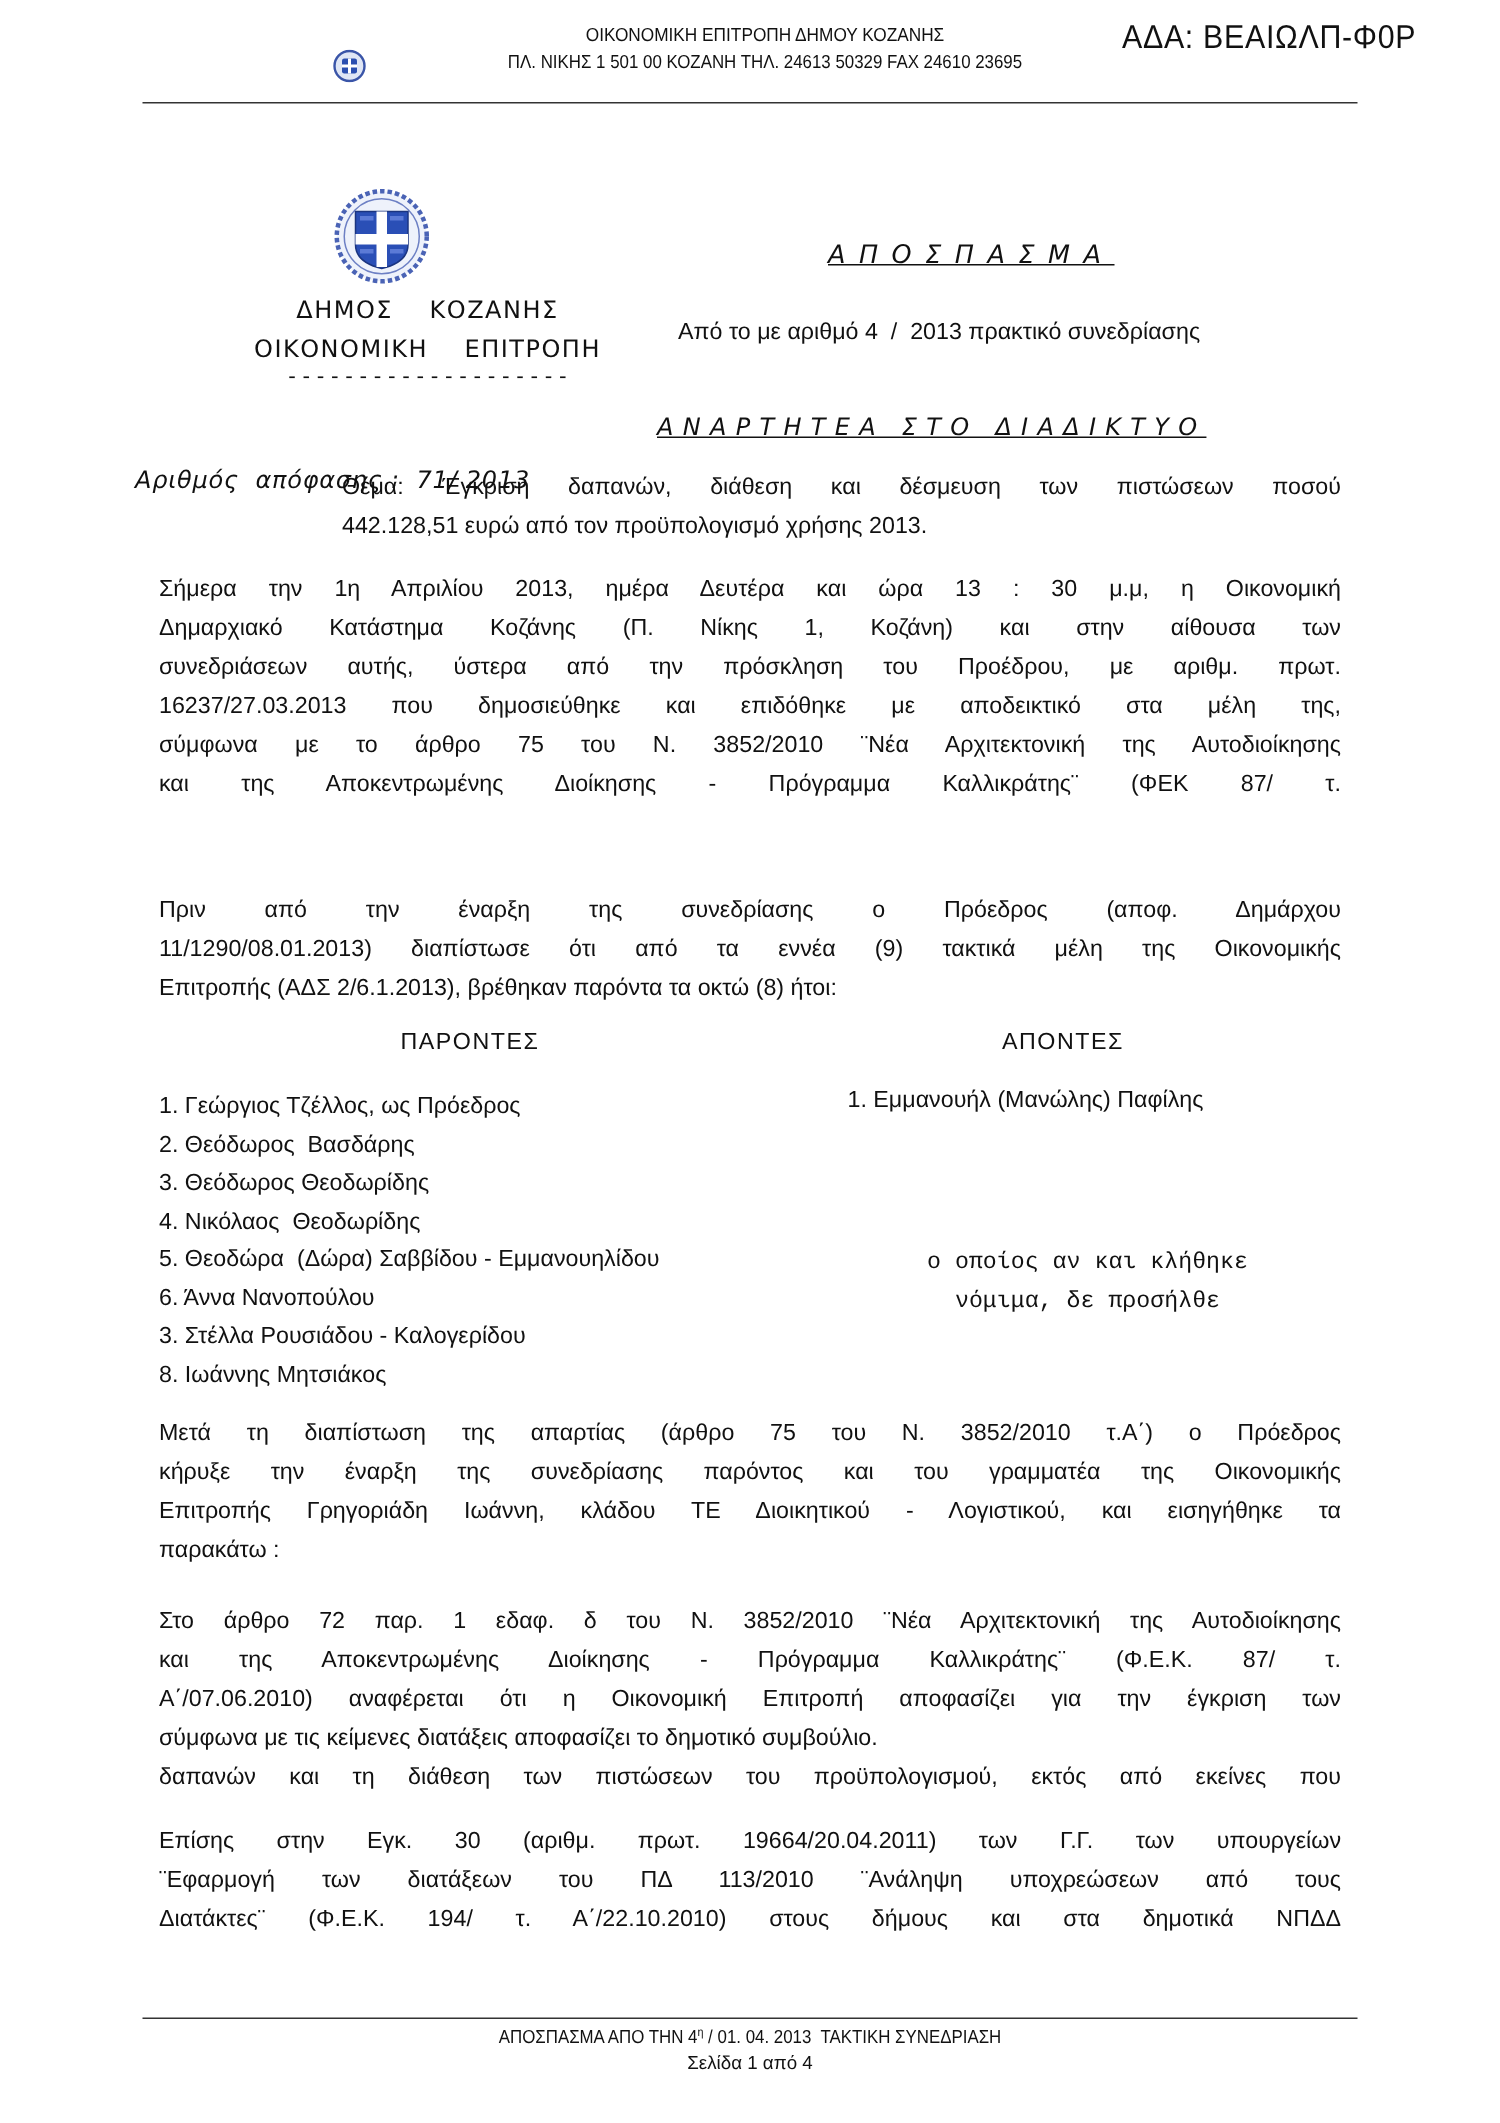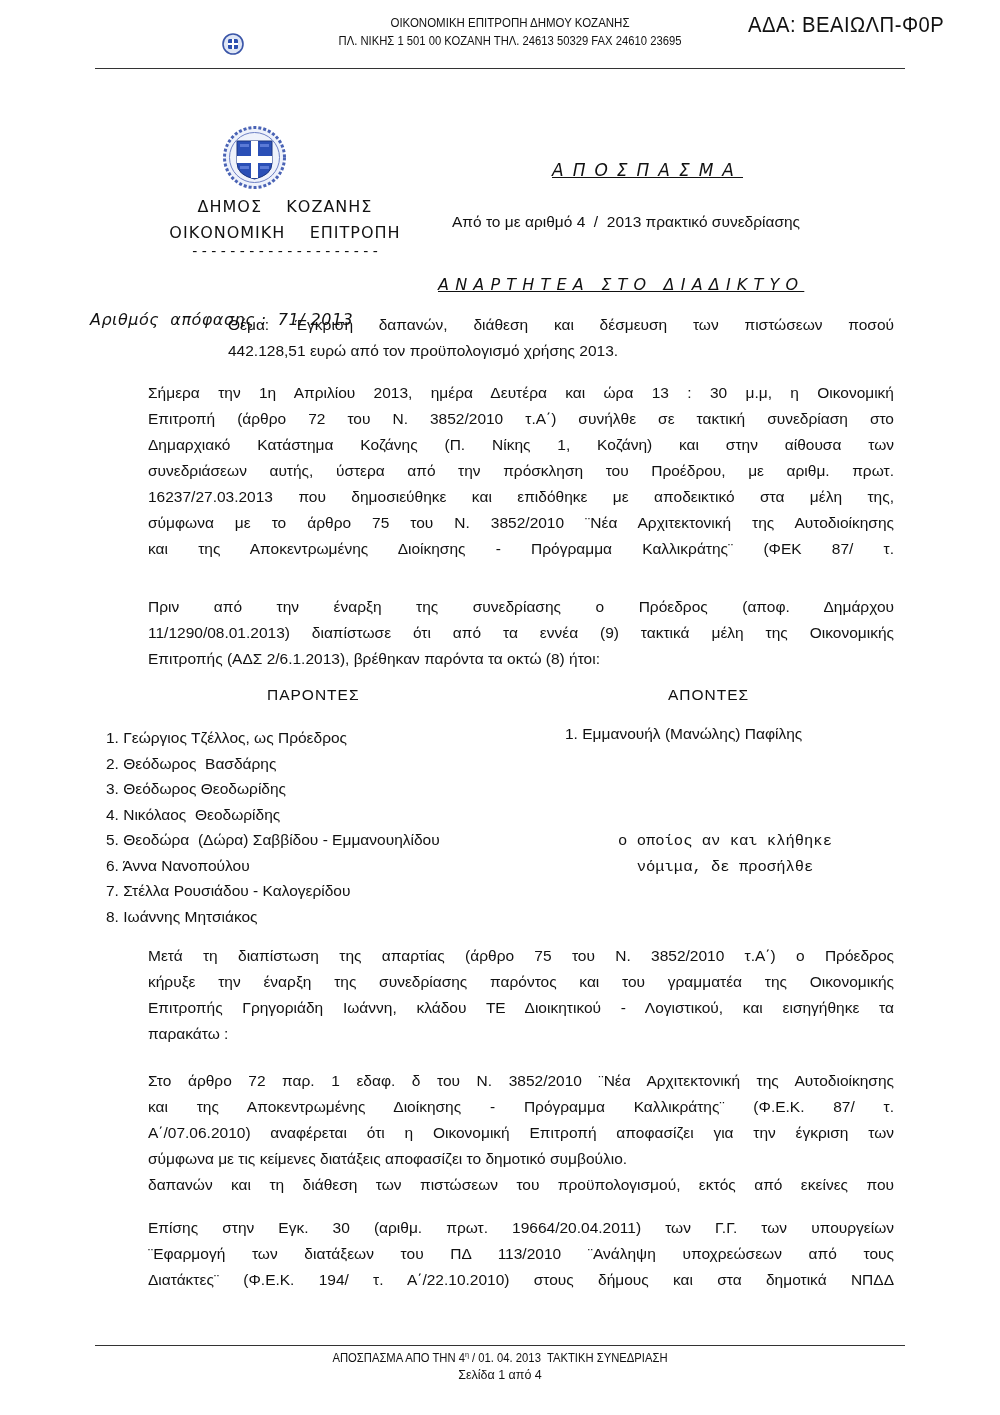--- a/index.html
+++ b/index.html
@@ -16,21 +16,21 @@
     .big-emblem { left: 222px; top: 125px; width: 65px; height: 65px; }
     .org-1 { left: 140px; width: 290px; top: 197px; text-align: center; font-size: 16px; letter-spacing: 1px; }
     .org-2 { left: 140px; width: 290px; top: 223px; text-align: center; font-size: 16px; letter-spacing: 1px; }
     .org-dash { left: 140px; width: 290px; top: 243px; text-align: center; font-size: 14px; letter-spacing: 0px; }
     .decision-no { left: 90px; top: 275px; font-size: 16px; font-style: italic; letter-spacing: 0.5px; margin-top: 35px; }
     .apospasma { left: 552px; top: 160px; font-size: 17px; font-style: italic; letter-spacing: 9px; text-decoration: underline; }
     .minutes-ref { left: 452px; top: 213px; font-size: 15.5px; font-family: "Liberation Sans", sans-serif; }
     .post-online { left: 438px; top: 275px; font-size: 16px; font-style: italic; letter-spacing: 6.2px; text-decoration: underline; }
     
     .para { left: 106px; width: 788px; font-size: 15.5px; line-height: 26px; text-align: justify; font-family: "Liberation Sans", sans-serif; }
-    .para .line { display: block; text-align: justify; text-align-last: justify; white-space: nowrap; margin-left: 42px; }
+    .para .line { display: block; text-align: justify; text-align-last: justify; white-space: nowrap; }
     .para .line.last { text-align-last: left; }
     .subject { left: 228px; width: 666px; top: 312px; font-size: 15.5px; line-height: 26px; font-family: "Liberation Sans", sans-serif; }
     .subject .line { display: block; text-align: justify; text-align-last: justify; }
     .subject .line.last { text-align-last: left; }
     .col-head { font-size: 15.5px; font-family: "Liberation Sans", sans-serif; letter-spacing: 1px; }
     .present-head { left: 267px; top: 686px; }
     .absent-head { left: 668px; top: 686px; }
     .present-list { left: 106px; top: 725px; font-size: 15.5px; line-height: 25.5px; font-family: "Liberation Sans", sans-serif; }
     .present-list div { white-space: nowrap; }
     .absent-list { left: 565px; top: 725px; font-size: 15.5px; font-family: "Liberation Sans", sans-serif; }
@@ -78,21 +78,20 @@
 <div class="abs minutes-ref" style="white-space:pre;">Από το με αριθμό 4  /  2013 πρακτικό συνεδρίασης</div>
 <div class="abs post-online">ΑΝΑΡΤΗΤΕΑ ΣΤΟ ΔΙΑΔΙΚΤΥΟ</div>
 
 <div class="abs subject">
   <span class="line">Θέμα:  Έγκριση δαπανών, διάθεση και δέσμευση των πιστώσεων ποσού</span>
   <span class="line last">442.128,51 ευρώ από τον προϋπολογισμό χρήσης 2013.</span>
 </div>
 
 <div class="abs para" style="top:380px;">
   <span class="line"> Σήμερα την 1η Απριλίου 2013, ημέρα Δευτέρα  και ώρα 13 : 30 μ.μ, η Οικονομική</span>
-  <span class="line">Επιτροπή (άρθρο 72 του Ν. 3852/2010 τ.Α΄) συνήλθε σε τακτική συνεδρίαση στο</span>
   <span class="line">Δημαρχιακό Κατάστημα Κοζάνης (Π. Νίκης 1, Κοζάνη) και στην αίθουσα των</span>
   <span class="line">συνεδριάσεων αυτής, ύστερα από την πρόσκληση του Προέδρου, με αριθμ. πρωτ.</span>
   <span class="line">16237/27.03.2013 που δημοσιεύθηκε και επιδόθηκε με αποδεικτικό στα μέλη της,</span>
   <span class="line">σύμφωνα με το άρθρο 75 του Ν. 3852/2010 ¨Νέα Αρχιτεκτονική της Αυτοδιοίκησης</span>
   <span class="line">και της Αποκεντρωμένης Διοίκησης - Πρόγραμμα Καλλικράτης¨ (ΦΕΚ 87/ τ.</span>
 </div>
 
 <div class="abs para" style="top:594px;">
   <span class="line"> Πριν από την έναρξη της συνεδρίασης ο Πρόεδρος (αποφ. Δημάρχου</span>
   <span class="line">11/1290/08.01.2013) διαπίστωσε ότι από τα εννέα (9) τακτικά μέλη της Οικονομικής</span>
@@ -102,21 +101,21 @@
 <div class="abs col-head present-head">ΠΑΡΟΝΤΕΣ</div>
 <div class="abs col-head absent-head">ΑΠΟΝΤΕΣ</div>
 
 <div class="abs present-list">
   <div style="white-space:pre;">1. Γεώργιος Τζέλλος, ως Πρόεδρος</div>
   <div style="white-space:pre;">2. Θεόδωρος  Βασδάρης</div>
   <div style="white-space:pre;">3. Θεόδωρος Θεοδωρίδης</div>
   <div style="white-space:pre;">4. Νικόλαος  Θεοδωρίδης</div>
   <div style="white-space:pre;">5. Θεοδώρα  (Δώρα) Σαββίδου - Εμμανουηλίδου</div>
   <div style="white-space:pre;">6. Άννα Νανοπούλου</div>
-  <div style="white-space:pre;">7. Στέλλα Ρουσιάδου - Καλογερίδου</div>
+  <div style="white-space:pre;">3. Στέλλα Ρουσιάδου - Καλογερίδου</div>
   <div style="white-space:pre;">8. Ιωάννης Μητσιάκος</div>
 </div>
 
 <div class="abs absent-list">
   <div>1. Εμμανουήλ (Μανώλης) Παφίλης</div>
 </div>
 <div class="abs absent-note">
   <div>ο οποίος αν και κλήθηκε</div>
   <div>νόμιμα, δε προσήλθε</div>
 </div>

